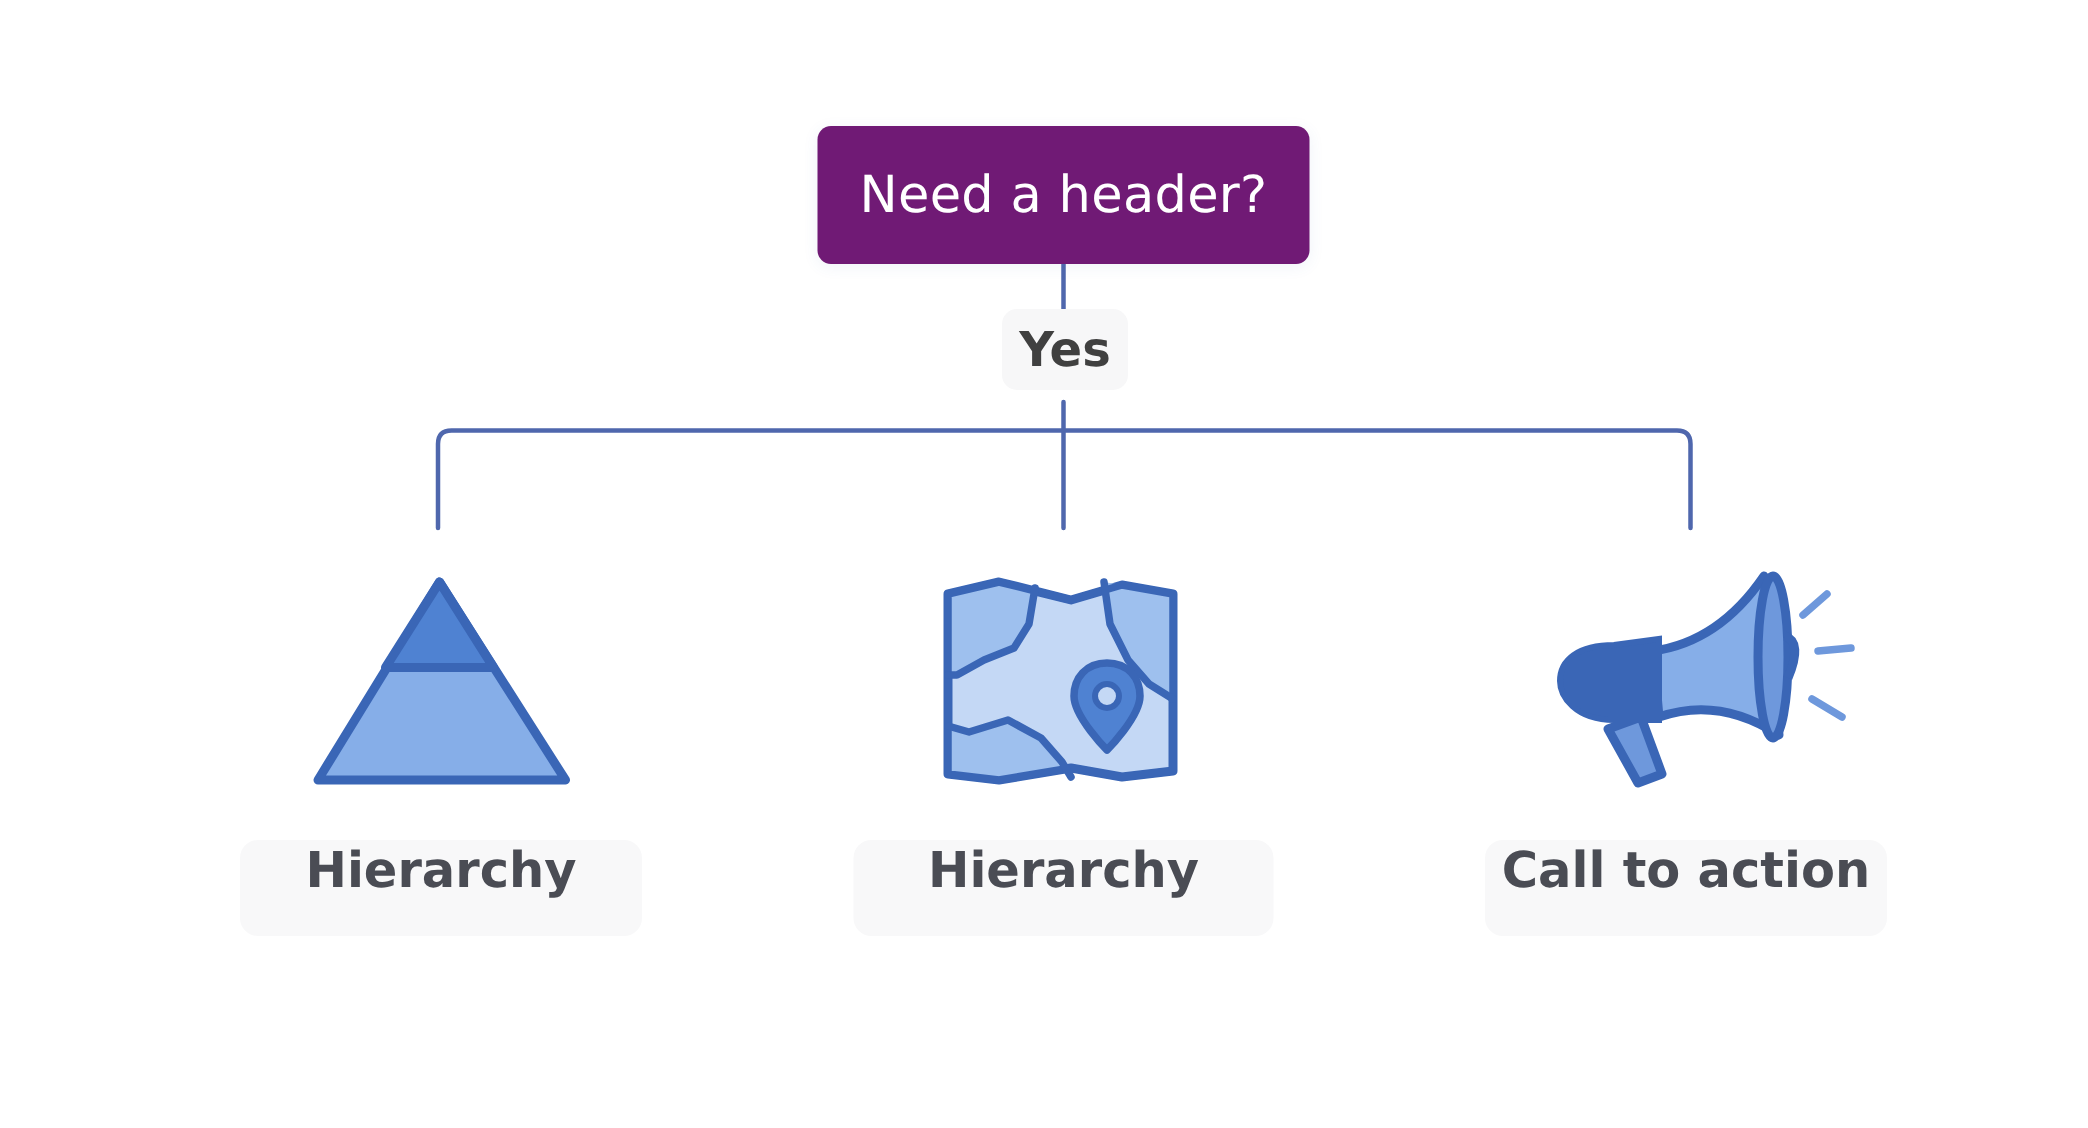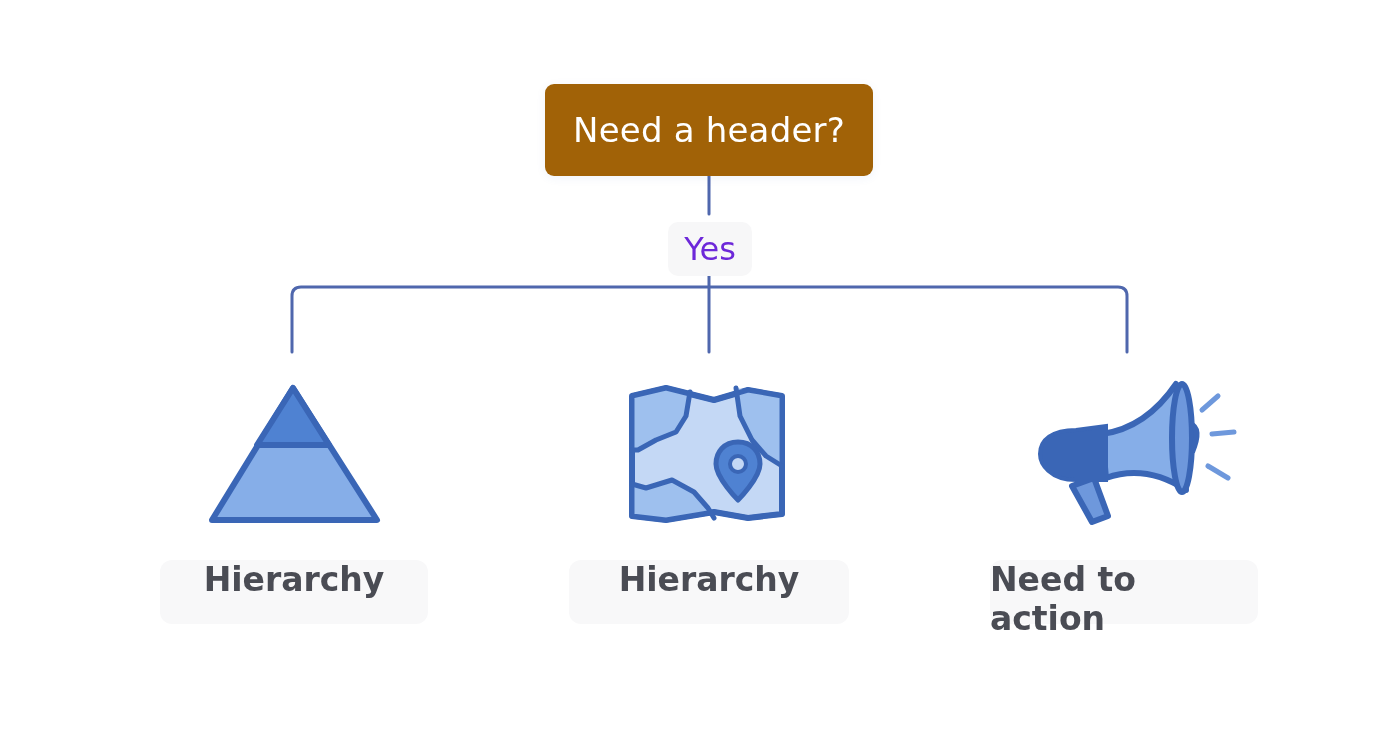--- a/index.html
+++ b/index.html
@@ -1,28 +1,28 @@
 <!DOCTYPE html>
 <html><head>
   <meta charset="utf-8">
   <style>
     html, body { margin:0; padding:0; background:#ffffff; }
     body { width:1392px; height:752px; position:relative; overflow:hidden; font-family:"DejaVu Sans", sans-serif; }
     .root-box {
       position:absolute; left:545px; top:84px; width:328px; height:92px;
-      background:#a16207; border-radius:9px; color:#ffffff;
+      background:#701a75; border-radius:9px; color:#ffffff;
       display:flex; align-items:center; justify-content:center;
       font-size:34px; font-weight:500; letter-spacing:0.2px;
       box-shadow:0 2px 10px rgba(58,98,180,0.08);
     }
     .yes-pill {
-      position:absolute; left:668px; top:222px; width:84px; height:54px;
+      position:absolute; left:668px; top:206px; width:84px; height:54px;
       background:#f7f7f8; border-radius:10px;
       display:flex; align-items:center; justify-content:center;
-      font-size:32px; font-weight:normal; color:#6d28d9;
+      font-size:32px; font-weight:bold; color:#404040;
     }
     svg.lines { position:absolute; left:0; top:0; }
     .icon { position:absolute; }
     .label-pill {
       position:absolute; top:560px; height:64px; background:#f8f8f9; border-radius:12px;
       display:flex; align-items:flex-start; justify-content:center;
       font-size:33px; font-weight:bold; color:#4a4c54;
     }
   </style>
 </head>
@@ -79,14 +79,14 @@
 
 <div class="label-pill" style="left:160px; width:268px;">
   <span>Hierarchy</span>
 </div>
 
 <div class="label-pill" style="left:569px; width:280px;">
   <span>Hierarchy</span>
 </div>
 
 <div class="label-pill" style="left:990px; width:268px;">
-  <span>Need to action</span>
+  <span>Call to action</span>
 </div>
 
 </body></html>

